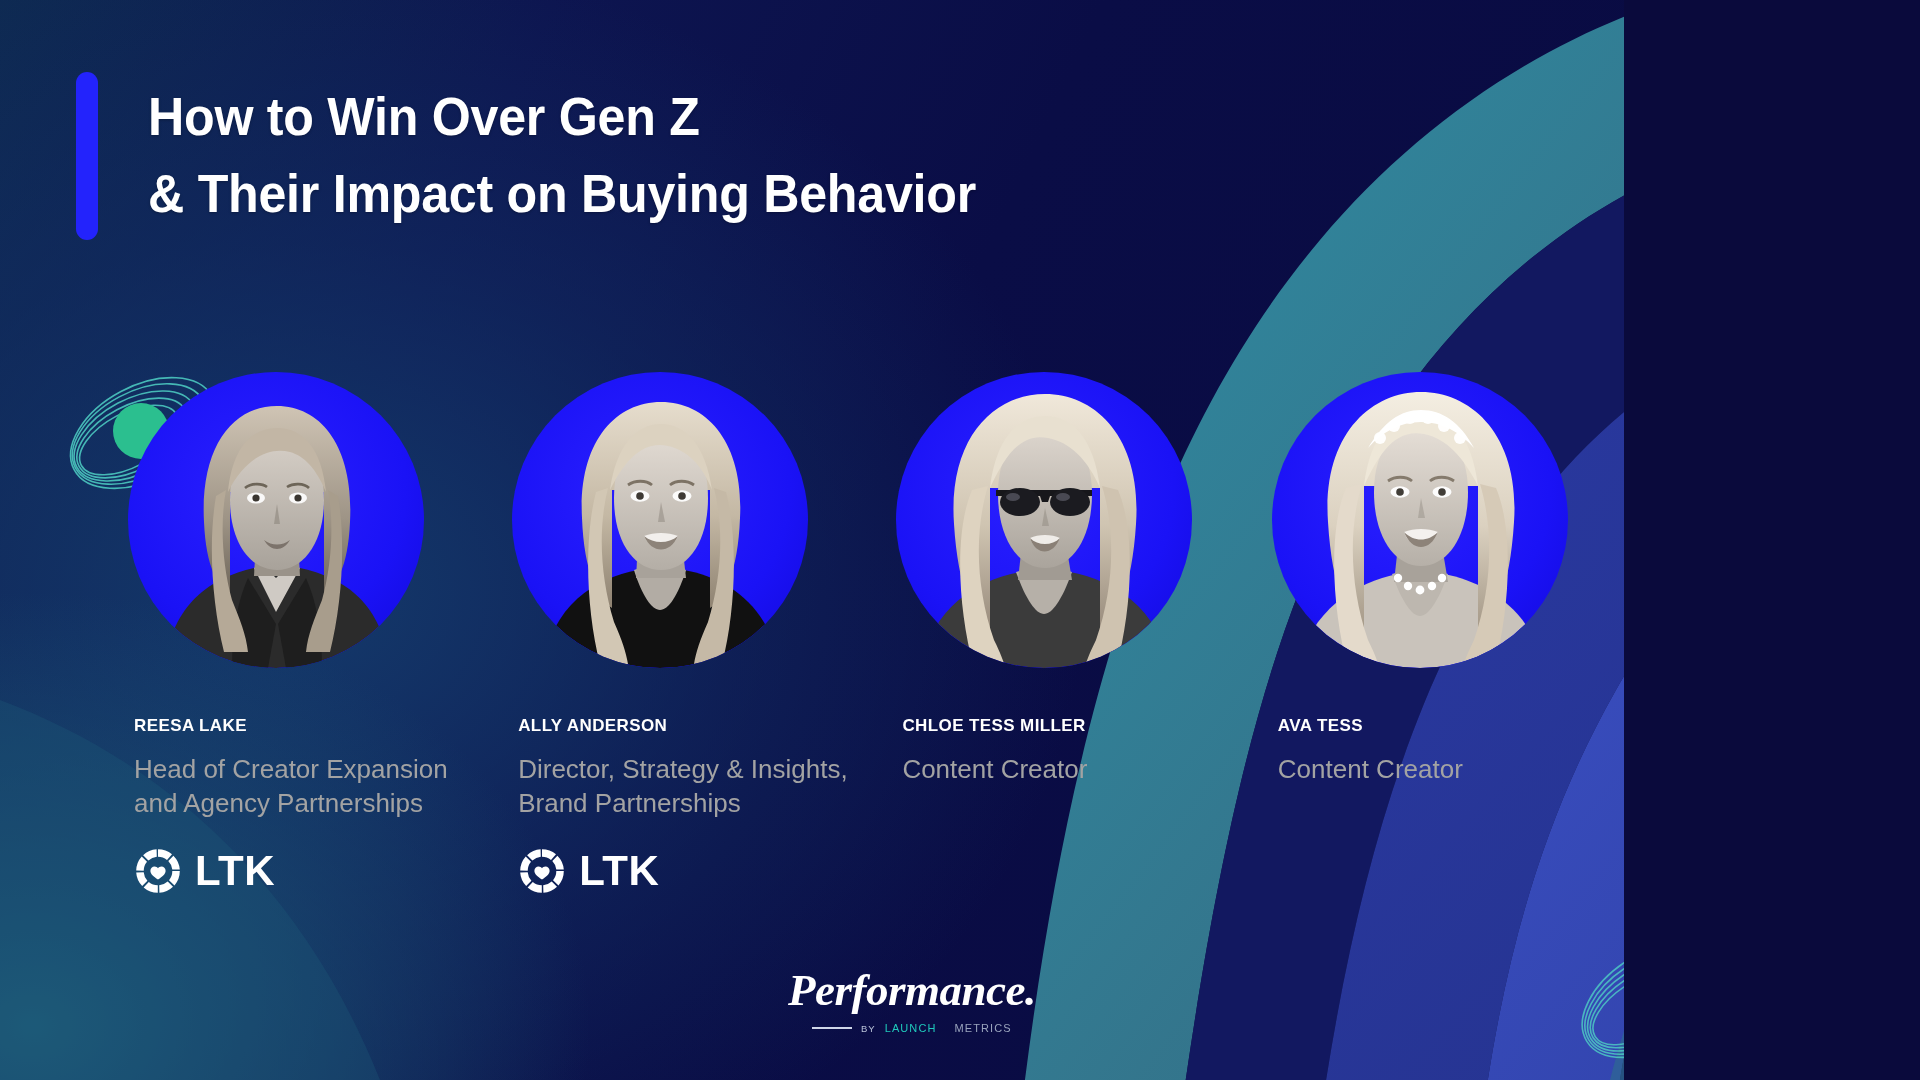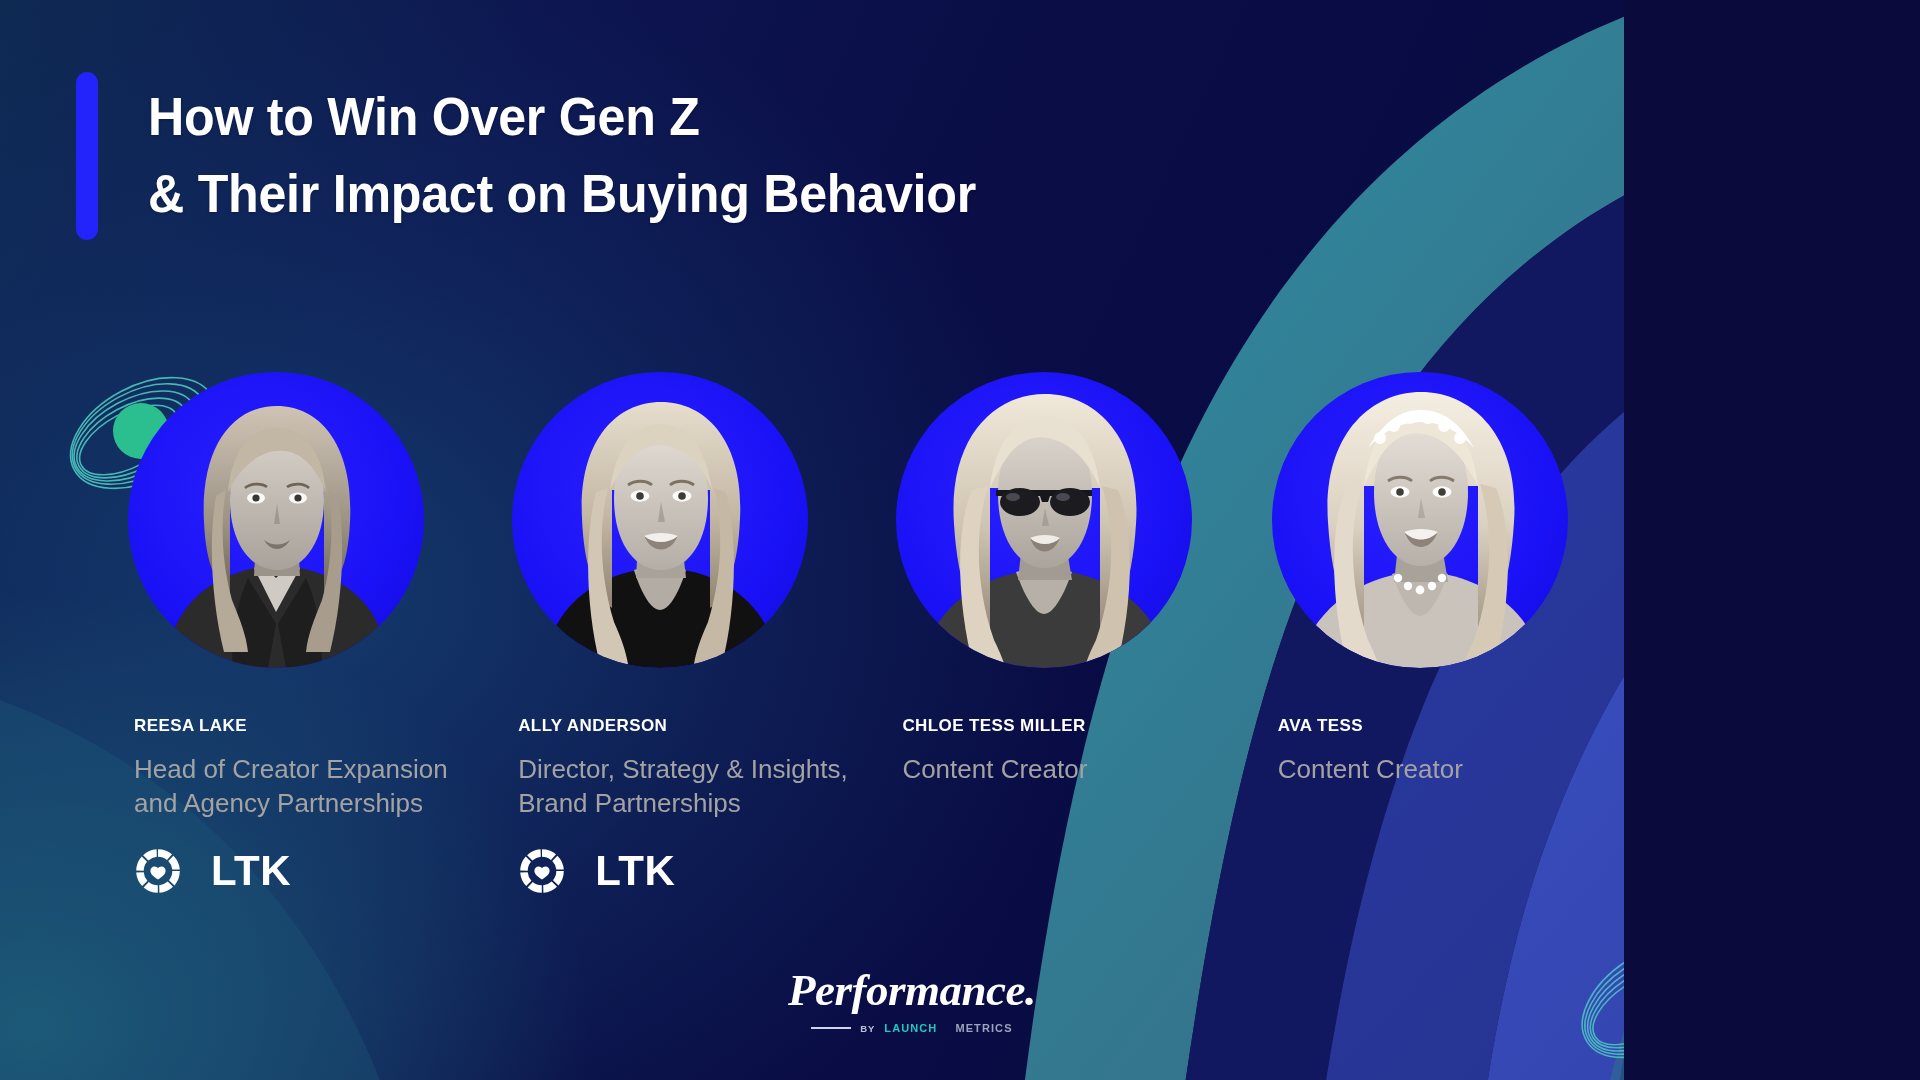--- a/index.html
+++ b/index.html
@@ -87,21 +87,21 @@
   .sp-role {
     margin:16px 0 0 38px;
     color:#a3a3a3;
     font-size:26px;
     line-height:1.32;
     font-weight:400;
     max-width:360px;
   }
 
   
-  .ltk { margin:26px 0 0 38px; display:flex; align-items:center; gap:29px; height:48px; }
+  .ltk { margin:26px 0 0 38px; display:flex; align-items:center; gap:13px; height:48px; }
   .ltk-word {
     color:#ffffff; font-weight:bold; font-size:42px;
     letter-spacing:0.5px; line-height:1;
   }
 
   
   .perf {
     position:absolute; left:788px; top:968px;
     text-align:right;
   }
@@ -110,21 +110,21 @@
     font-family:"Liberation Serif", serif;
     font-style:italic;
     font-weight:bold;
     font-size:45px;
     line-height:1;
     letter-spacing:-0.5px;
   }
   .perf-sub {
     margin-top:9px;
     display:flex; align-items:center; justify-content:center; gap:9px;
-    font-size:11px; letter-spacing:1.1px; font-weight:bold;
+    font-size:11px; letter-spacing:1.1px; font-weight:normal;
   }
   .perf-rule { width:40px; height:2px; background:#cfd6e8; }
   .perf-by { color:#b9c2d8; font-size:9.5px; letter-spacing:1px; }
   .perf-launch { color:#1fc9bb; }
   .perf-metrics { color:#9aa4bd;margin-left:9px; }
 </style>
 </head>
 <body>
 
 <div id="slide">

